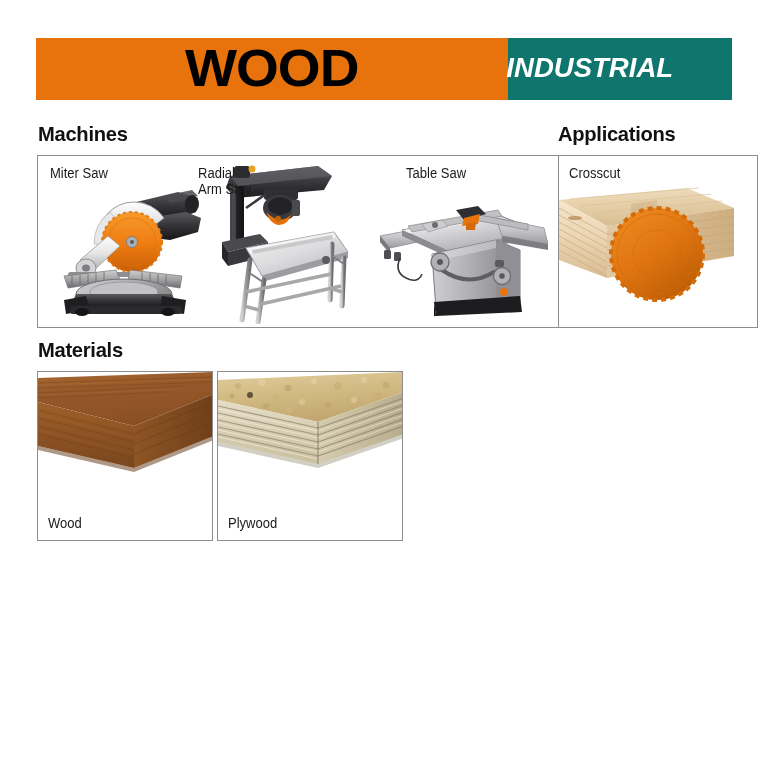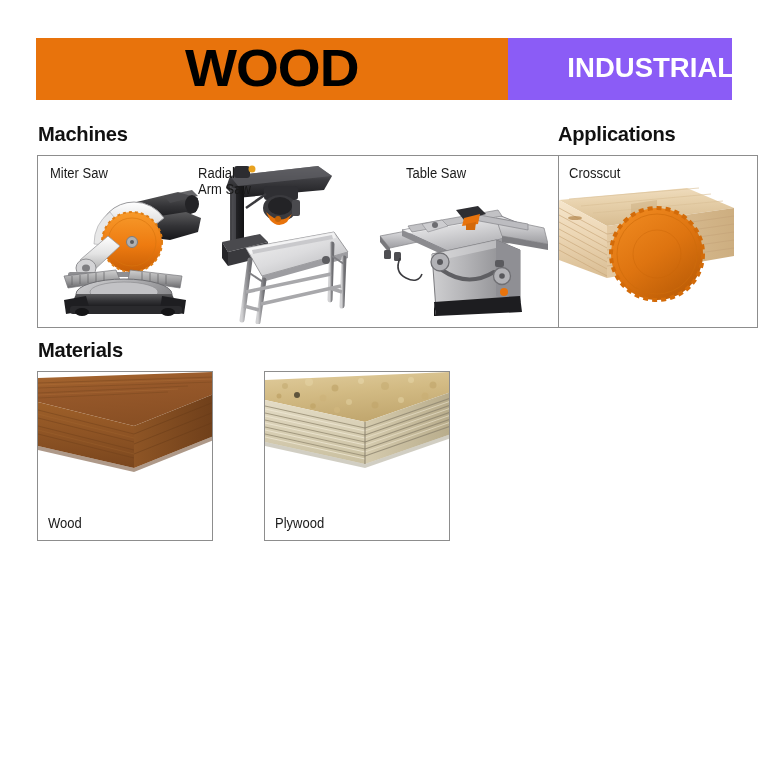--- a/index.html
+++ b/index.html
@@ -38,25 +38,26 @@
     font-family: "Liberation Sans", sans-serif;
     font-weight: bold;
     font-size: 52px;
     letter-spacing: -1px;
     color: #000000;
     line-height: 1;
     transform: scaleX(1.06);
     padding-bottom: 3px;
   }
   .header-side {
-    background: #8b5cf6;
+    background: #0f766e;
     flex: 1 1 auto;
     display: flex;
     align-items: center;
-    justify-content: flex-end;
+    justify-content: flex-start;
+    font-style: italic;
   }
   .header-side-title {
     font-family: "Liberation Sans", sans-serif;
     font-weight: bold;
     font-size: 27px;
     color: #ffffff;
     letter-spacing: 0px;
     transform: scaleX(1.02);
     padding-bottom: 2px;
   }
@@ -81,21 +82,21 @@
   .panel {
     position: absolute;
     background: #ffffff;
     border: 1px solid #8d8d8d;
     box-sizing: border-box;
     overflow: hidden;
   }
   #panel-machines { left: 37px; top: 155px; width: 611px; height: 173px; }
   #panel-applications { left: 558px; top: 155px; width: 200px; height: 173px; }
   #panel-wood { left: 37px; top: 371px; width: 176px; height: 170px; }
-  #panel-plywood { left: 217px; top: 371px; width: 186px; height: 170px; margin-left: 47px; }
+  #panel-plywood { left: 217px; top: 371px; width: 186px; height: 170px; }
 
   .panel-label {
     position: absolute;
     font-family: "Liberation Sans", sans-serif;
     font-size: 14px;
     color: #1a1a1a;
     white-space: pre-line;
     line-height: 1.12;
     transform: scaleX(0.93);
     transform-origin: left top;

